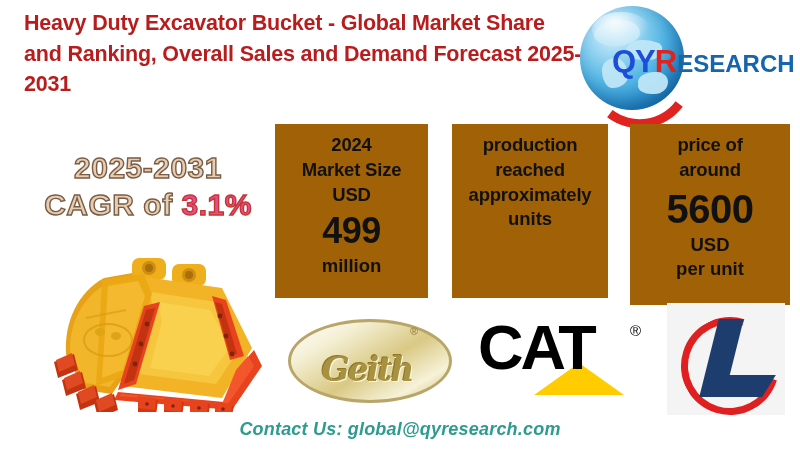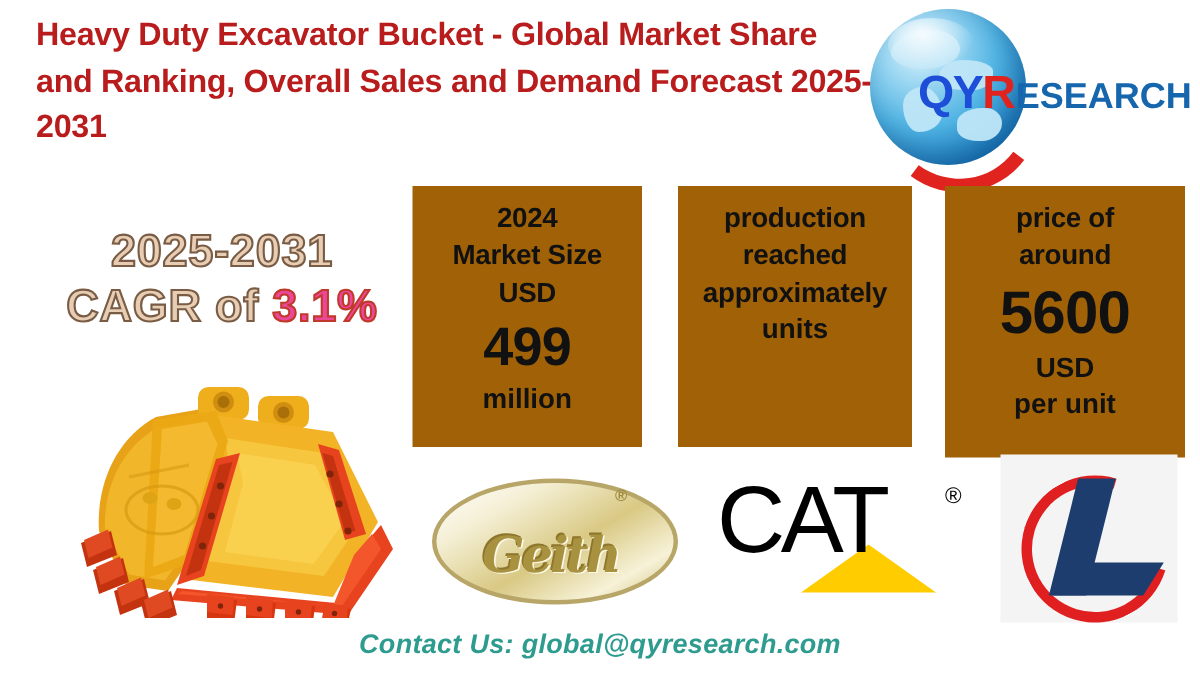--- a/index.html
+++ b/index.html
@@ -198,21 +198,21 @@
     position: absolute;
     left: 478px;
     top: 316px;
     width: 178px;
     height: 86px;
   }
   .cat-word {
     position: absolute;
     left: 0; top: 0;
     font-size: 63px;
-    font-weight: normal;
+    font-weight: bold;
     letter-spacing: -3px;
     color: #000000;
     line-height: 1;
     font-family: "Liberation Sans", sans-serif;
   }
   .cat-tri {
     position: absolute;
     left: 56px;
     top: 47px;
     width: 0; height: 0;

